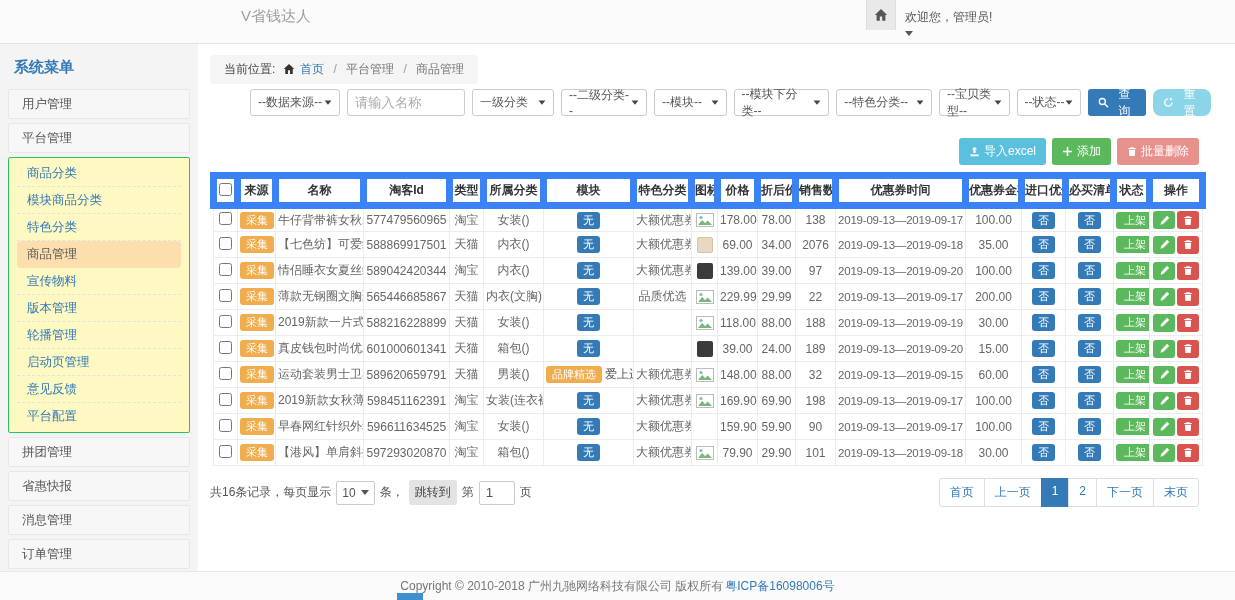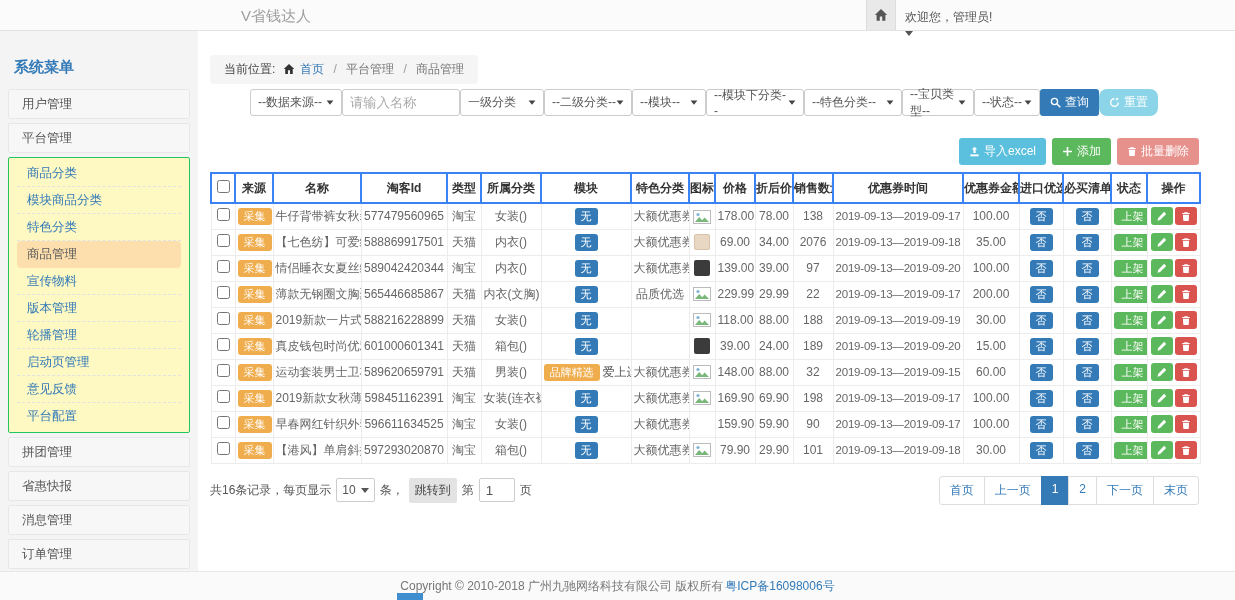--- a/index.html
+++ b/index.html
@@ -5,21 +5,21 @@
   * { box-sizing: border-box; margin: 0; padding: 0; }
   html, body { width: 1235px; height: 600px; overflow: hidden; }
   body {
     position: relative;
     background: #f4f4f4;
     font-family: "Liberation Sans", "DejaVu Sans", sans-serif;
     font-size: 12px;
     color: #555;
   }
   
-  .topbar { position: absolute; left: 0; top: 0; width: 100%; height: 31px;
+  .topbar { position: absolute; left: 0; top: 0; width: 100%; height: 44px;
     background: #fbfbfb; border-bottom: 1px solid #e3e3e3; z-index: 3; }
   .brand { position: absolute; left: 241px; top: 7px; font-size: 15px; color: #9e9e9e; }
   .home-btn { position: absolute; left: 866px; top: 0; width: 30px; height: 30px;
     background: #e9e9e9; border-left: 1px solid #ddd; border-right: 1px solid #ddd;
     display: flex; align-items: center; justify-content: center; cursor: pointer; }
   .welcome { position: absolute; left: 905px; top: 9px; color: #555; cursor: pointer; display: flex; gap: 5px; flex-direction: column; }
   .caret { width: 0; height: 0; border-left: 4px solid transparent; border-right: 4px solid transparent;
     border-top: 5px solid #555; display: inline-block; }
   
   .main-panel { position: absolute; left: 198px; top: 31px; width: 1037px; height: 541px; background: #fff; }
@@ -35,39 +35,39 @@
   .menu-sub.active { background: #fddfad; border-radius: 4px; color: #5a5a5a; border-bottom-color: transparent; }
   
   .main { position: absolute; left: 198px; top: 48px; width: 1013px; z-index: 2; }
   .breadcrumb { display: inline-block; background: #f5f5f5; border-radius: 4px;
     padding: 6px 14px; margin: 7px 0 0 12px; color: #777; }
   .breadcrumb .bc-prefix { color: #444; }
   .breadcrumb a { color: #337ab7; text-decoration: none; cursor: pointer; }
   .breadcrumb .sep { margin: 0 6px; color: #9a9a9a; }
   .bc-home-icon { vertical-align: -2px; margin: 0 2px 0 4px; }
   
-  .filter-bar { display: flex; margin: 5px 0 0 12px; align-items: flex-end; padding-left: 40px; }
+  .filter-bar { display: flex; gap: 7px; margin: 5px 0 0 12px; align-items: flex-end; padding-left: 40px; }
   .fsel { height: 27px; border: 1px solid #ccc; border-radius: 3px; background: #fff;
     display: flex; align-items: center; justify-content: space-between; padding: 0 7px;
     color: #555; cursor: pointer; }
   .fsel .caret { border-top-color: #444; transform: scale(.85); }
   .finput { height: 27px; border: 1px solid #ccc; border-radius: 3px; padding: 0 7px; width: 118px; color: #555; }
   .finput::placeholder { color: #aaa; }
   .btn { height: 27px; border: none; border-radius: 3px; color: #fff; font-size: 12px;
     padding: 0 10px; display: inline-flex; align-items: center; gap: 4px; cursor: pointer; }
   .btn-primary { background: #337ab7; }
   .btn-reset { background: #8cd4e8; border-radius: 8px; }
   .btn-info { background: #5bc0de; }
   .btn-success { background: #5cb85c; }
   .btn-danger-soft { background: #e7918d; }
   
   .actions { margin: 22px 12px 0 0; display: flex; justify-content: flex-end; gap: 6px; }
   
   table.grid { border-collapse: collapse; table-layout: fixed; width: 989px; margin: 7px 0 0 12px; background: #fff; }
-  table.grid th { border: 2px solid #3b82f6; height: 30px; font-size: 12px; color: #333;
+  table.grid th { border: 7px solid #3b82f6; height: 30px; font-size: 12px; color: #333;
     font-weight: bold; text-align: center; white-space: nowrap; overflow: hidden; }
   table.grid td { border: 1px solid #ececec; height: 26px; text-align: center; color: #666;
     white-space: nowrap; overflow: hidden; padding: 0 2px; }
   th.th-op { color: #337ab7; }
   .c-name { font-size: 12px; }
   .c-time { font-size: 11.5px; letter-spacing: -0.2px; }
   .badge { display: inline-block; padding: 2px 6px; border-radius: 3px; color: #fff; font-size: 11px; line-height: 13px; }
   .b-orange { background: #f0ad4e; }
   .b-blue { background: #337ab7; cursor: pointer; }
   .b-green { background: #5cb85c; cursor: pointer; padding: 2px 8px; }

